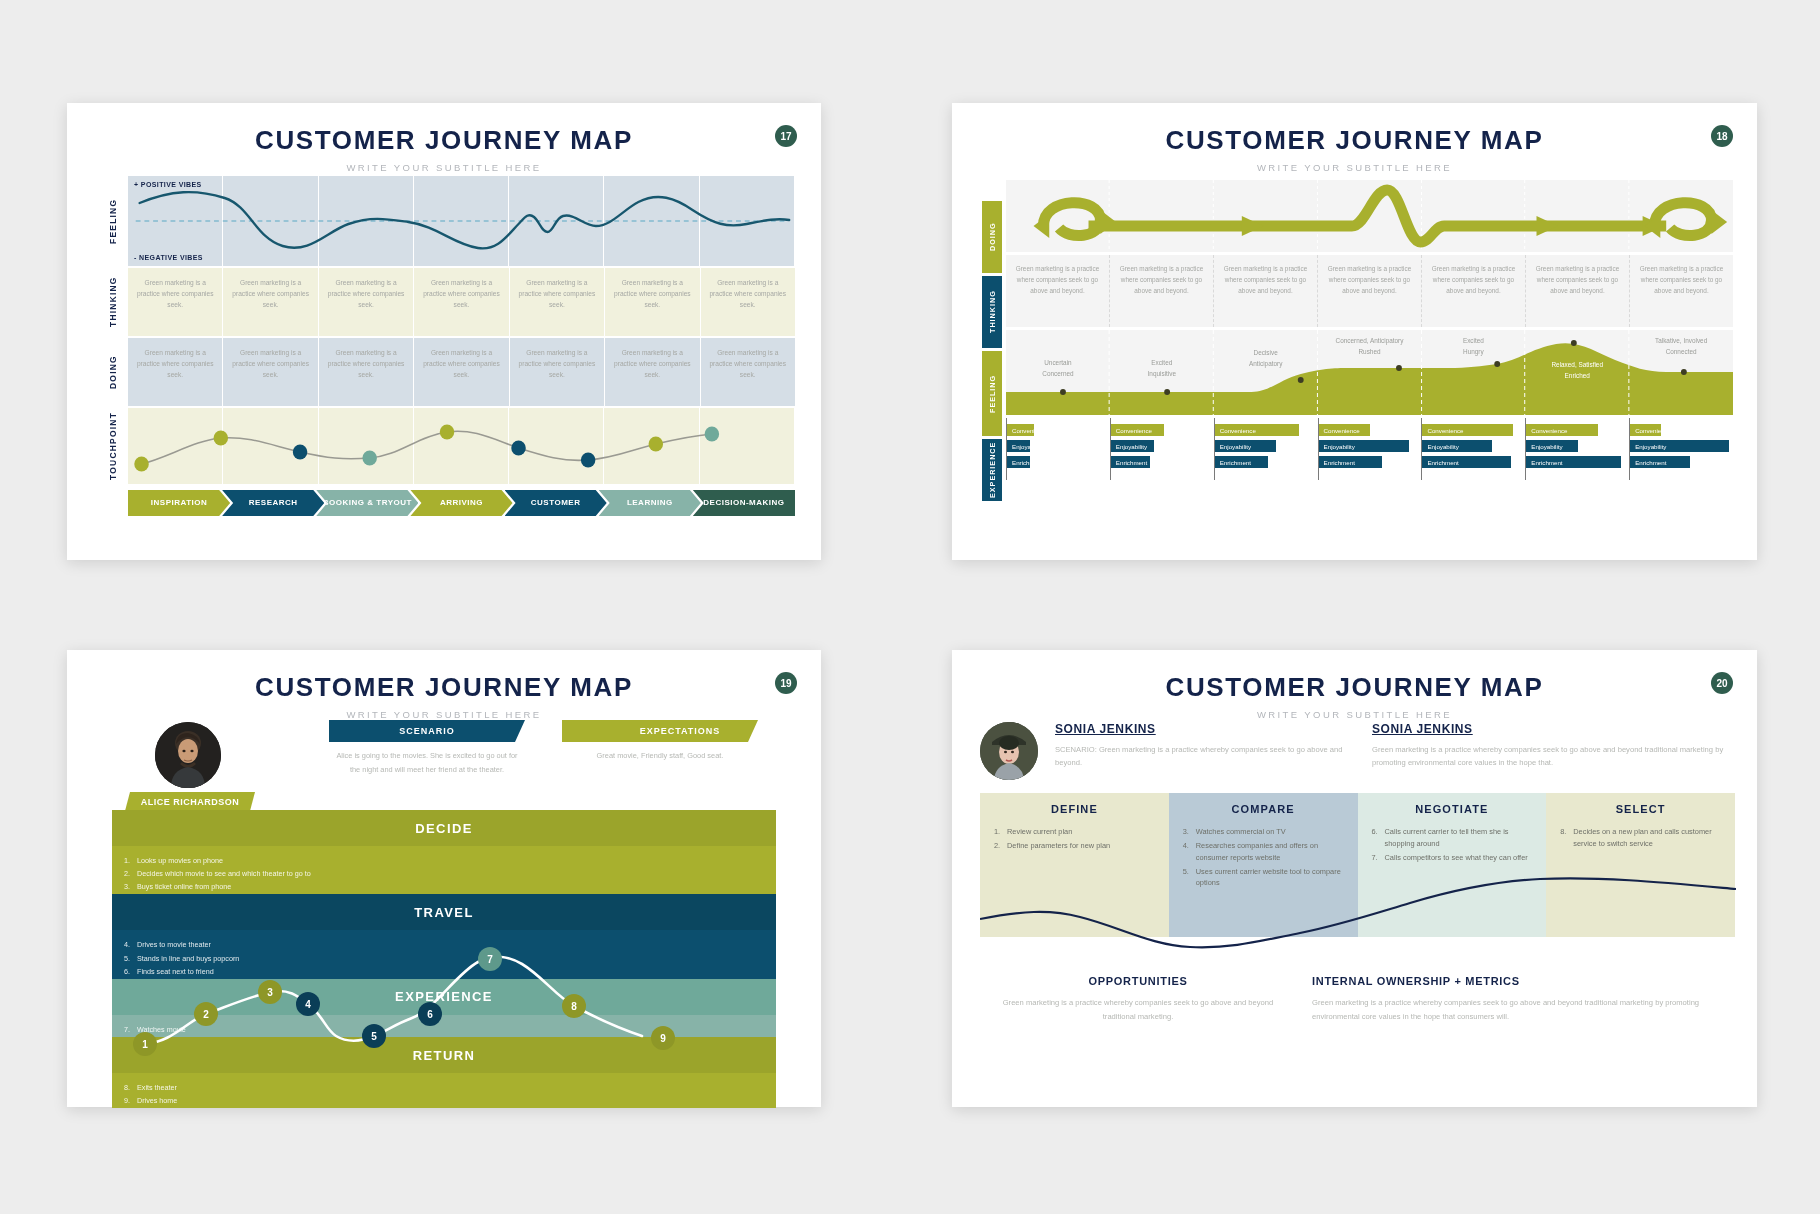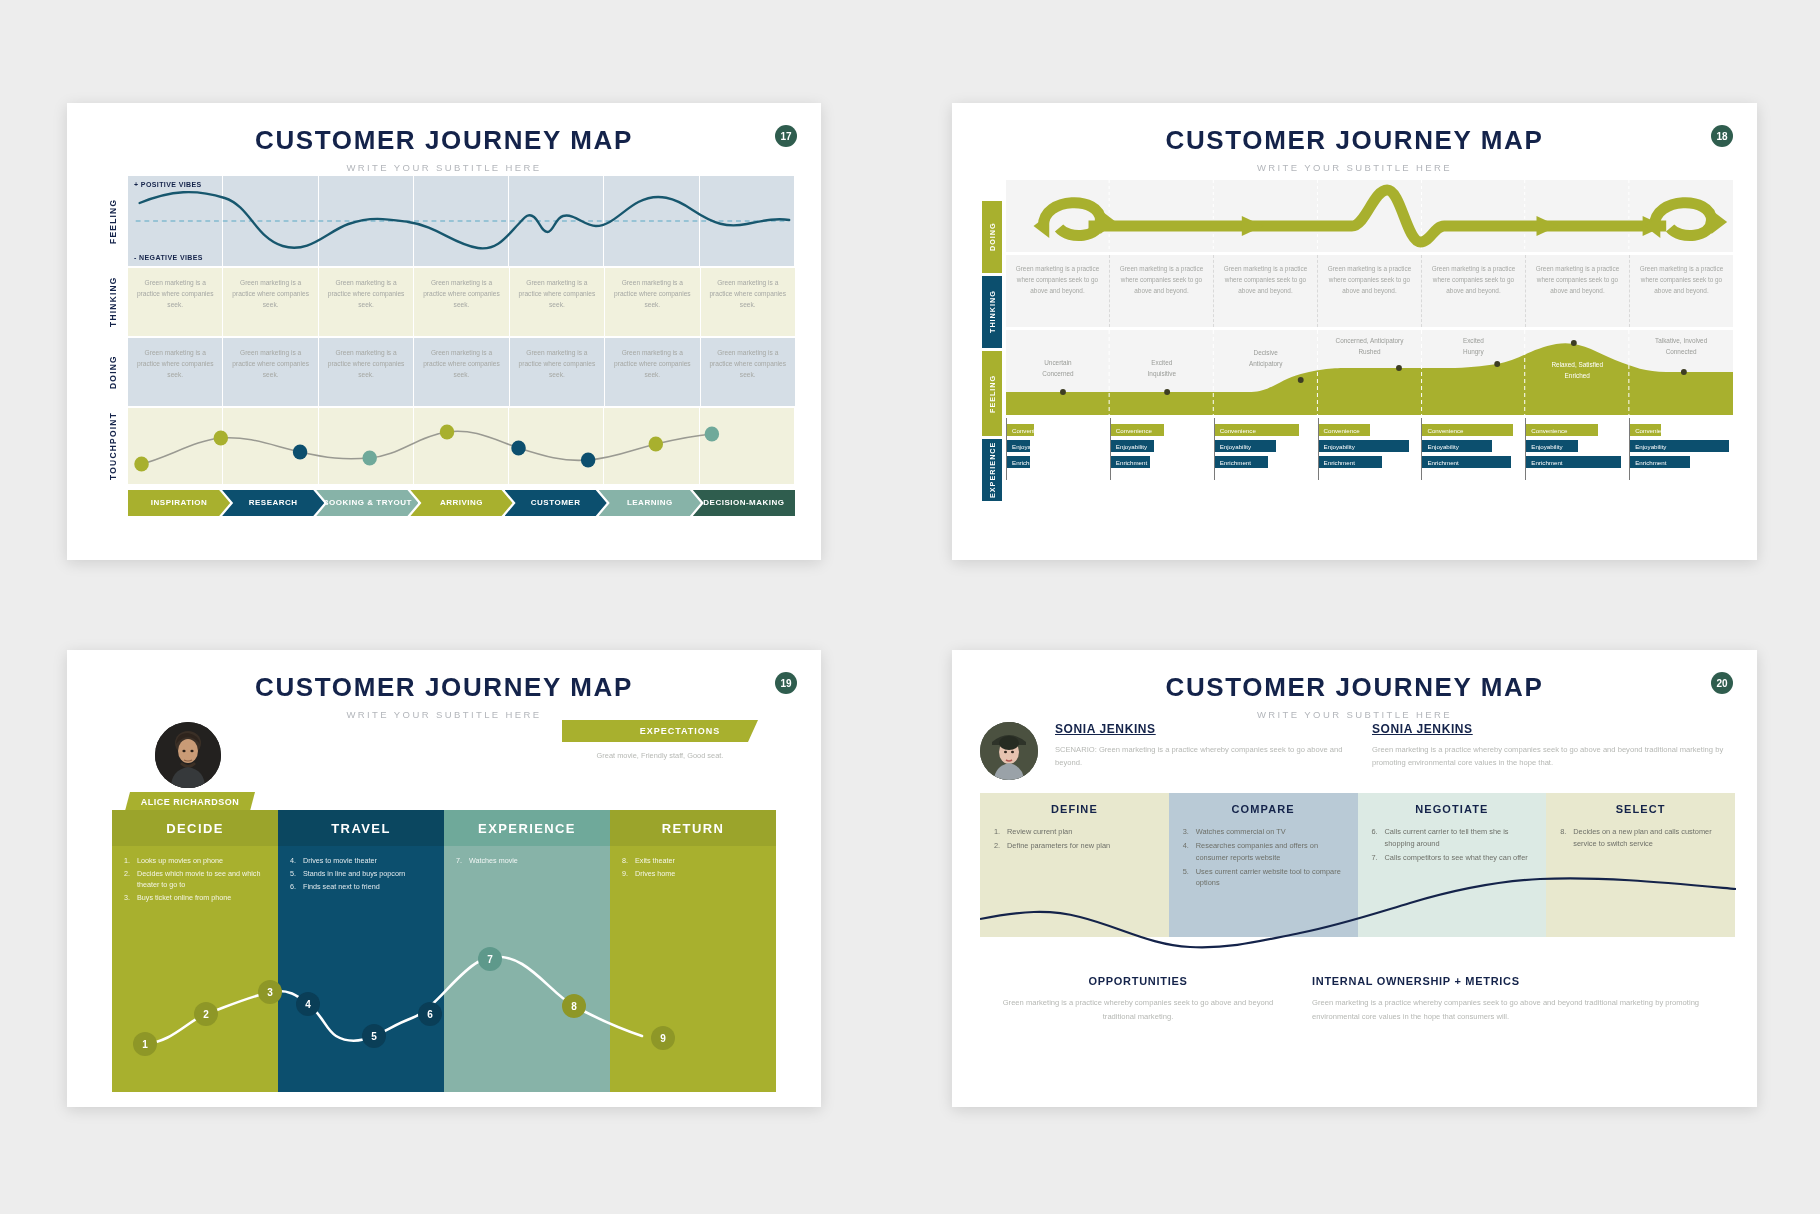--- a/index.html
+++ b/index.html
@@ -137,21 +137,21 @@
     height:22px;color:#fff;font-size:9px;font-weight:bold;letter-spacing:1px;
     display:flex;align-items:center;justify-content:center;
     clip-path:polygon(0 0, 100% 0, calc(100% - 10px) 100%, 0 100%);
   }
   .info-body{font-size:7.4px;line-height:1.9;color:#b6b8b4;text-align:center;padding:7px 6px 0 6px;}
   #scenario-box{left:262px;}
   #expect-box{left:495px;}
   .info-head.blue{background:#0c4f6e;}
   .info-head.olive{background:#a8b02e;padding-left:40px;}
 
-  .s3-table{position:absolute;left:45px;right:45px;top:160px;bottom:15px;display:flex;}
+  .s3-table{position:absolute;left:45px;right:45px;top:160px;bottom:15px;display:flex;flex-direction:column;}
   .s3-col{flex:1;position:relative;display:flex;flex-direction:column;}
   .s3-colhead{height:36px;display:flex;align-items:center;justify-content:center;
     color:#fff;font-weight:bold;font-size:13px;letter-spacing:1.4px;}
   .s3-colbody{flex:1;padding:9px 12px 0 12px;}
   .s3-item{display:flex;font-size:7.2px;line-height:1.55;color:rgba(255,255,255,0.88);margin-bottom:2px;}
   .s3-num{width:13px;flex:none;}
   .s3-svg{position:absolute;left:45px;right:45px;top:196px;bottom:15px;pointer-events:none;}
 
   
   .s4-persona{position:absolute;left:28px;top:72px;right:22px;height:62px;}
@@ -475,20 +475,24 @@
           <path d="M21,22 Q33,8 45,22 Q44,13 33,11 Q22,11 21,22 Z" fill="#2e241d"></path>
           <ellipse cx="29" cy="29" rx="1.6" ry="1.3" fill="#2b2018"></ellipse>
           <ellipse cx="37" cy="29" rx="1.6" ry="1.3" fill="#2b2018"></ellipse>
           <path d="M29,38 Q33,40 37,38" stroke="#8a5f42" stroke-width="1.2" fill="none"></path>
           <path d="M27,40 Q33,46 39,40 L41,42 Q33,50 25,42 Z" fill="#3b2f25"></path>
           <path d="M16,66 Q16,48 33,45 Q50,48 50,66 Z" fill="#36393b"></path>
         </svg>
       </div>
       <div class="name-tag">ALICE RICHARDSON</div>
 
+      <div class="info-box" id="scenario-box">
+        <div class="info-head blue">SCENARIO</div>
+        <div class="info-body">Alice is going to the movies. She is excited to go out for the night and will meet her friend at the theater.</div>
+      </div>
       <div class="info-box" id="expect-box">
         <div class="info-head olive">EXPECTATIONS</div>
         <div class="info-body">Great movie, Friendly staff, Good seat.</div>
       </div>
     </div>
 
     <div class="s3-table">
       <div class="s3-col" style="background:#a8b02e">
         <div class="s3-colhead" style="background:#9ba42b">DECIDE</div>
         <div class="s3-colbody">

